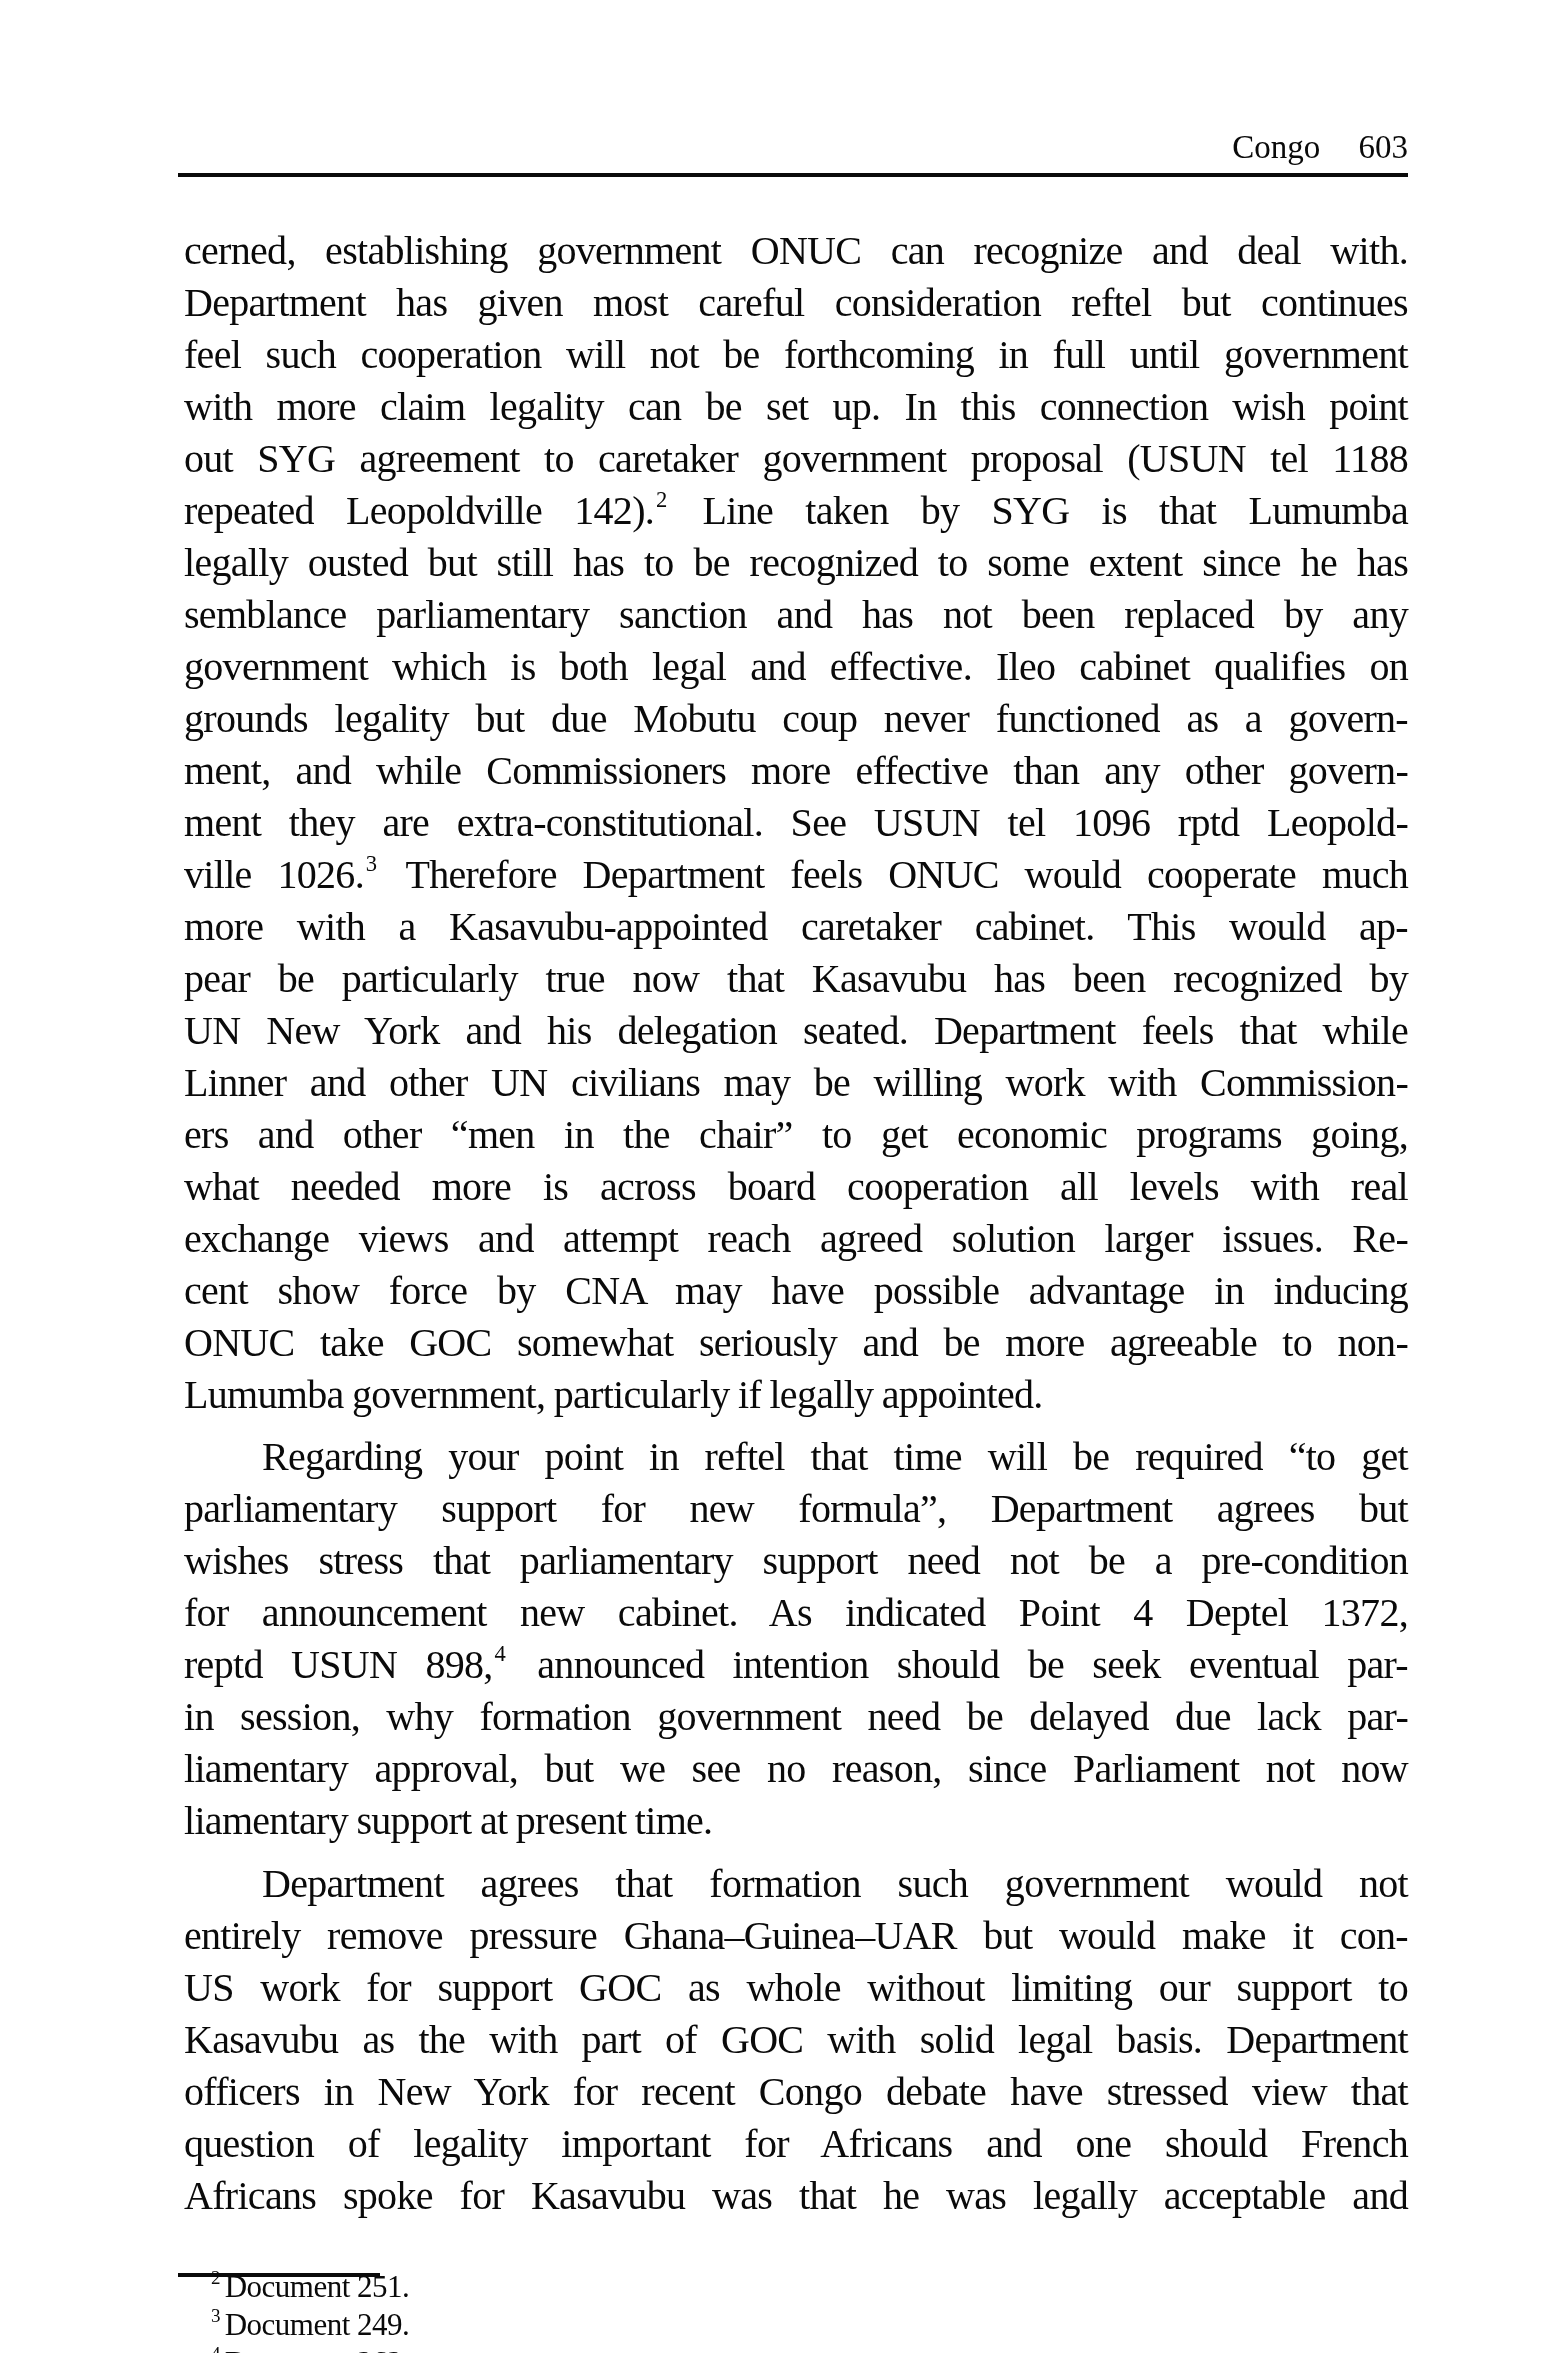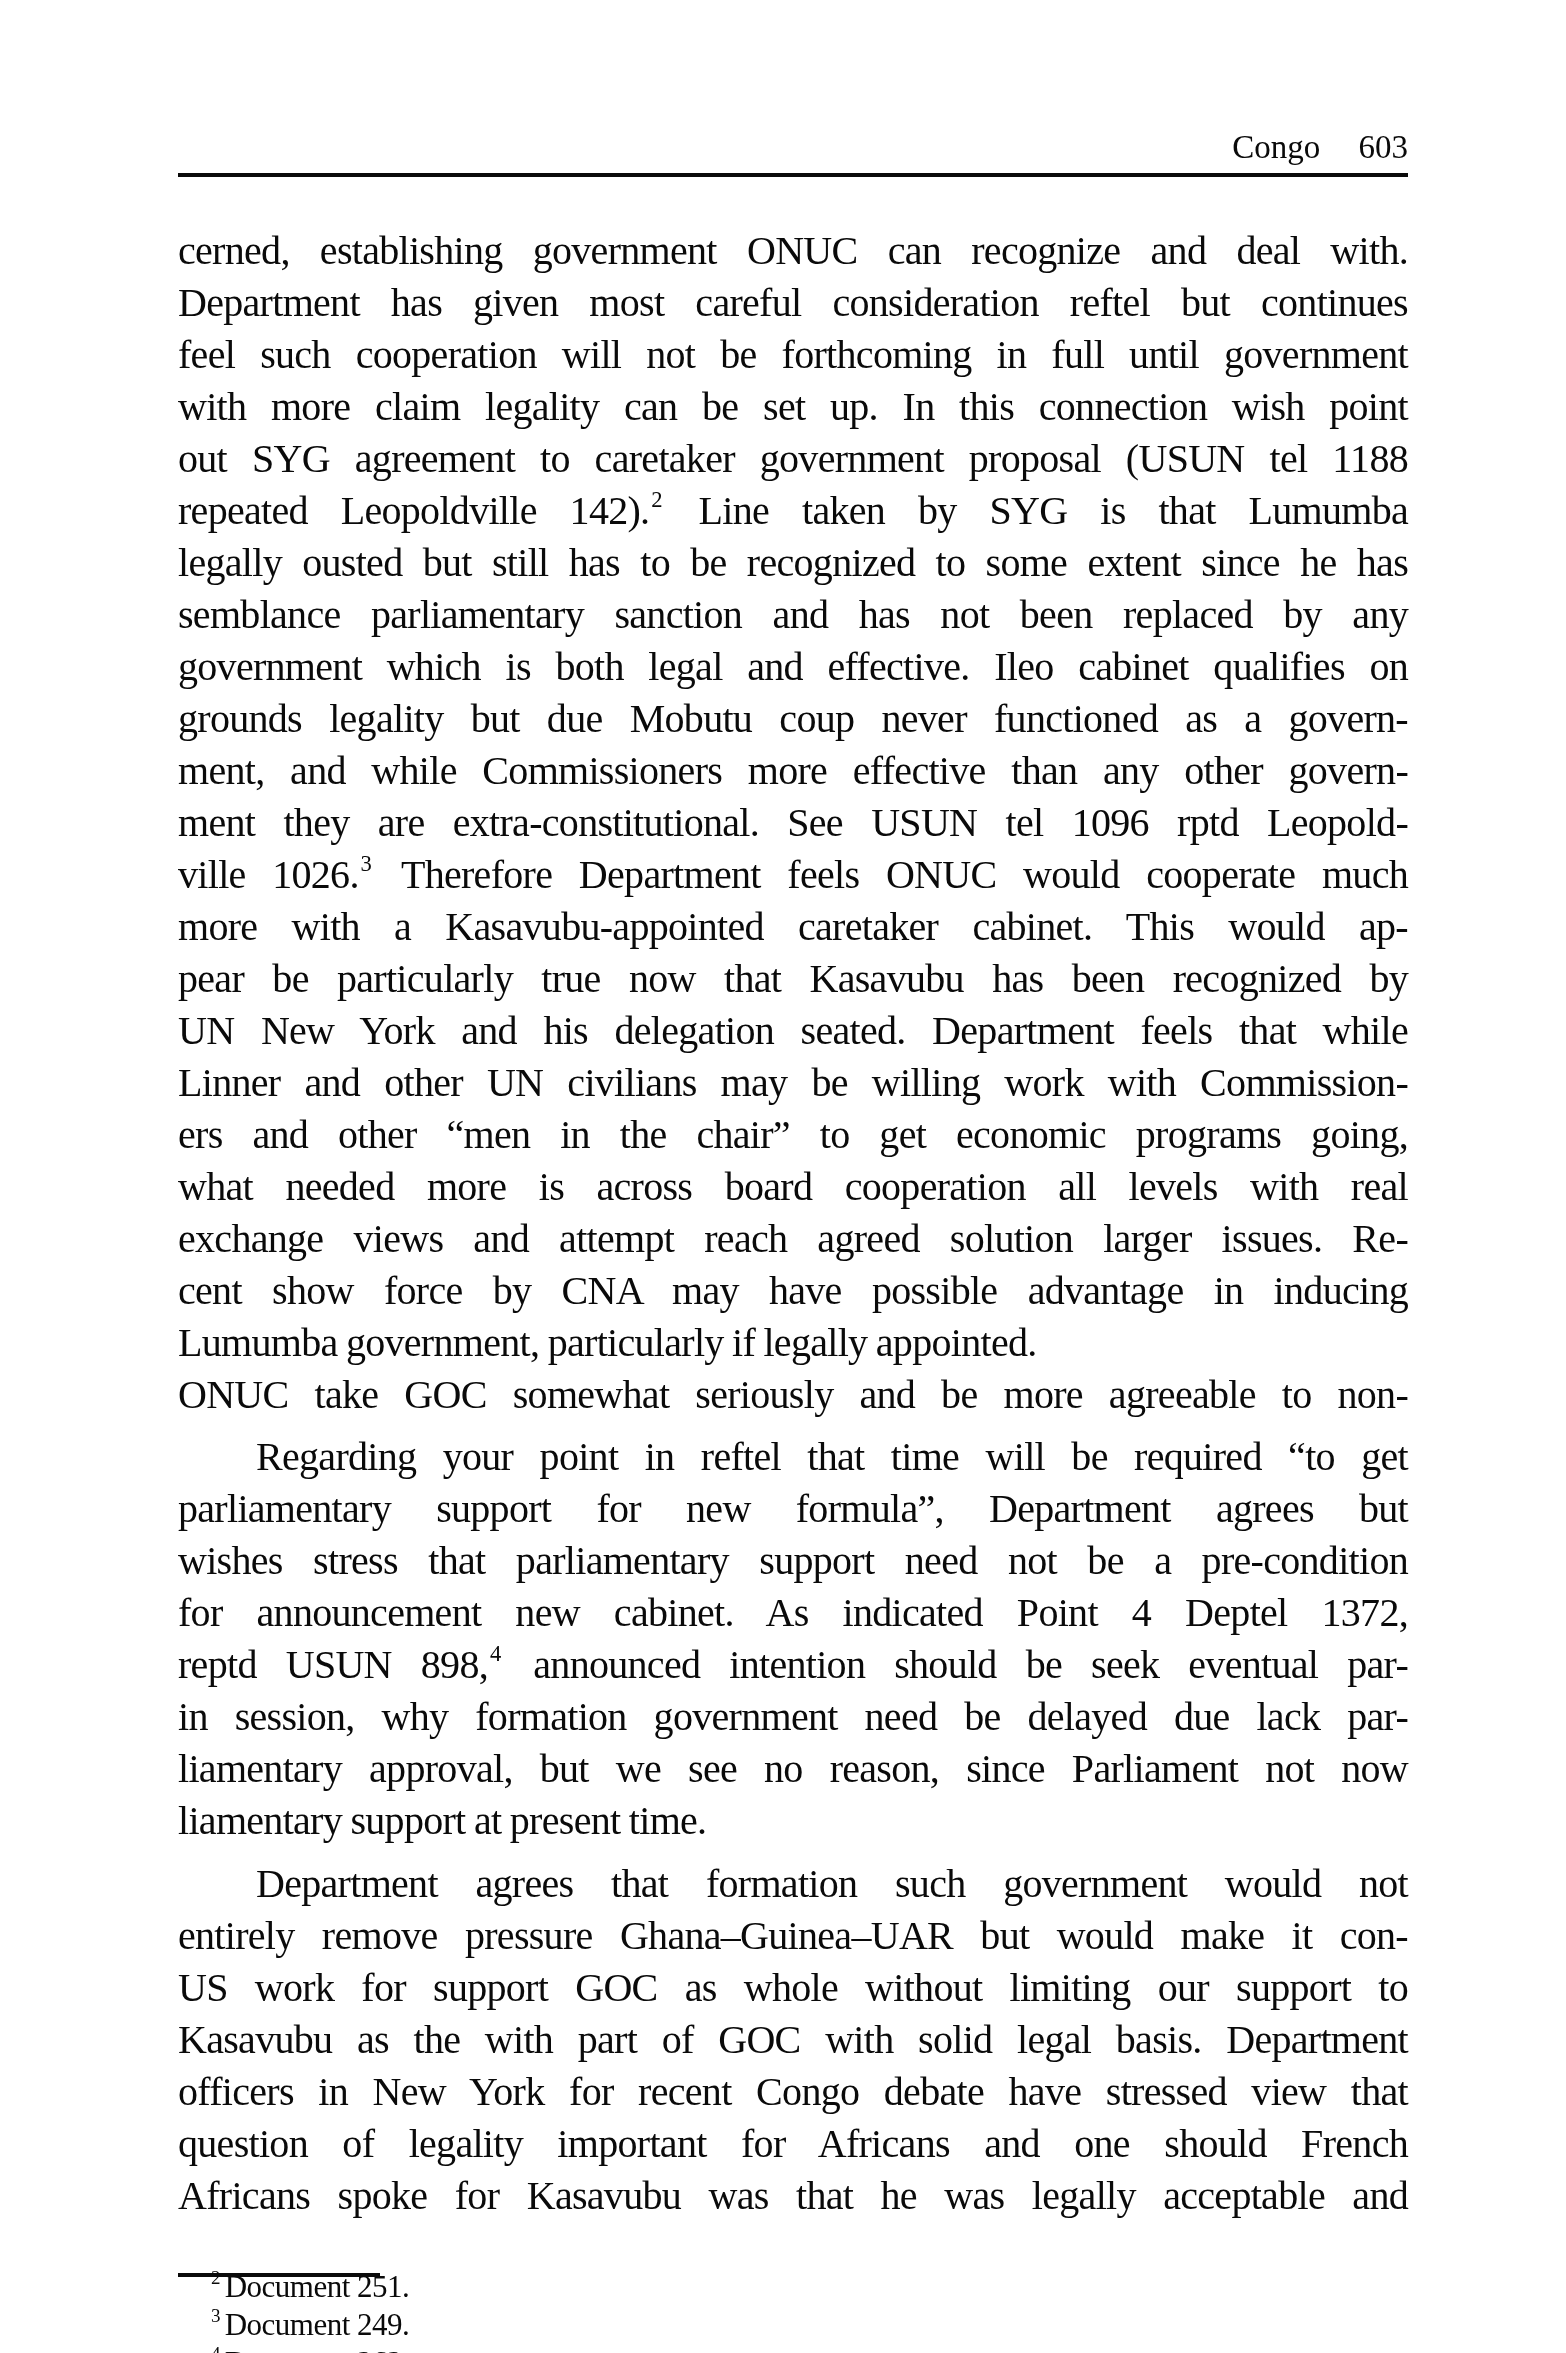--- a/index.html
+++ b/index.html
@@ -47,20 +47,21 @@
       line-height: 52px;
       letter-spacing: -0.7px;
       word-spacing: -0.9px;
     }
     .line {
       display: block;
       text-align: justify;
       text-align-last: justify;
       white-space: nowrap;
       height: 52px;
+      margin-left: 6px;
     }
     .line.last {
       text-align-last: left;
     }
     .line.indent {
       padding-left: 78px;
     }
     .para + .para {
       margin-top: 10.4px;
     }
@@ -126,22 +127,22 @@
         <span class="line">ment they are extra-constitutional. See USUN tel 1096 rptd Leopold-</span>
         <span class="line">ville 1026.<sup class="fn">3</sup> Therefore Department feels ONUC would cooperate much</span>
         <span class="line">more with a Kasavubu-appointed caretaker cabinet. This would ap-</span>
         <span class="line">pear be particularly true now that Kasavubu has been recognized by</span>
         <span class="line">UN New York and his delegation seated. Department feels that while</span>
         <span class="line">Linner and other UN civilians may be willing work with Commission-</span>
         <span class="line">ers and other “men in the chair” to get economic programs going,</span>
         <span class="line">what needed more is across board cooperation all levels with real</span>
         <span class="line">exchange views and attempt reach agreed solution larger issues. Re-</span>
         <span class="line">cent show force by CNA may have possible advantage in inducing</span>
+        <span class="line">ONUC take GOC somewhat seriously and be more agreeable to non-</span>
         <span class="line last">Lumumba government, particularly if legally appointed.</span>
-        <span class="line">ONUC take GOC somewhat seriously and be more agreeable to non-</span>
       </div>
       <div class="para">
         <span class="line indent">Regarding your point in reftel that time will be required “to get</span>
         <span class="line">parliamentary support for new formula”, Department agrees but</span>
         <span class="line">wishes stress that parliamentary support need not be a pre-condition</span>
         <span class="line">for announcement new cabinet. As indicated Point 4 Deptel 1372,</span>
         <span class="line">reptd USUN 898,<sup class="fn">4</sup> announced intention should be seek eventual par-</span>
         <span class="line">in session, why formation government need be delayed due lack par-</span>
         <span class="line">liamentary approval, but we see no reason, since Parliament not now</span>
         <span class="line last">liamentary support at present time.</span>

